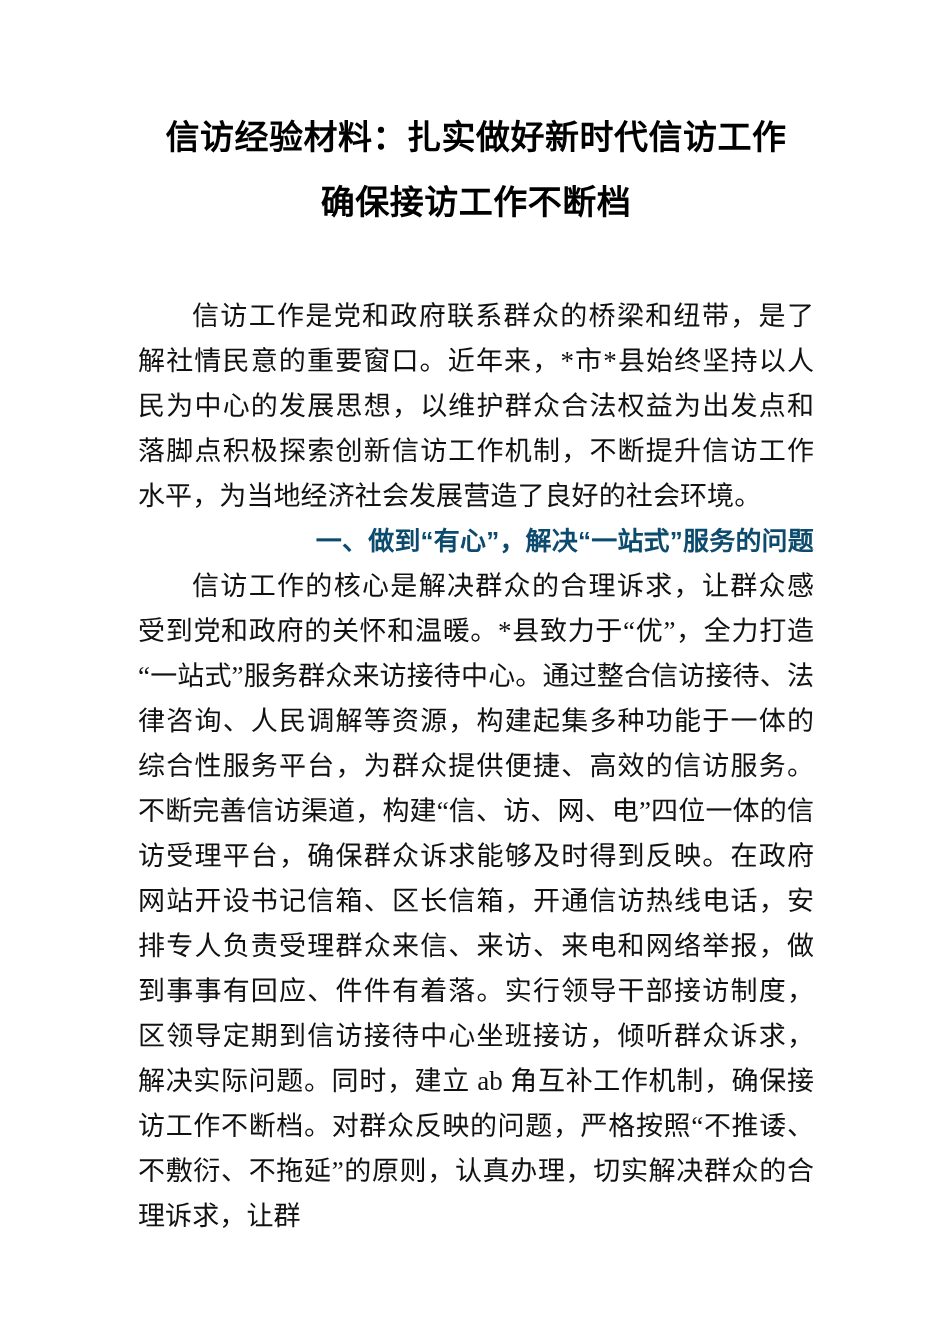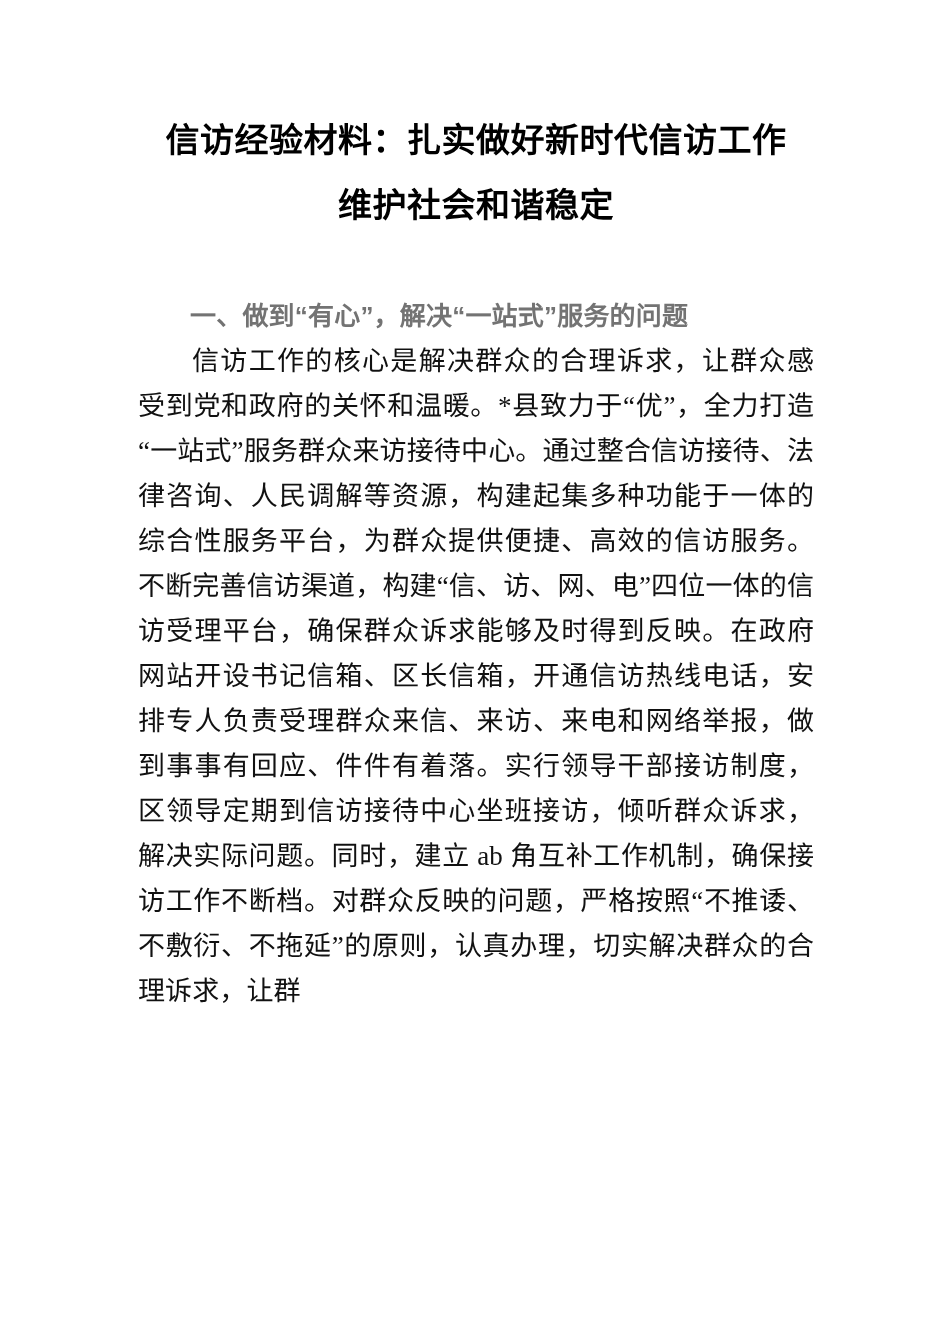--- a/index.html
+++ b/index.html
@@ -29,21 +29,21 @@
     position: absolute;
     left: 138px;
     top: 0;
     width: 676px;
   }
 
   
   .doc-title {
     margin: 0;
     padding-top: 108px;
-    font-family: Liberation Sans, sans-serif;
+    font-family: Liberation Mono, monospace;
     font-weight: 700;
     font-size: 34px;
     line-height: 65px;
     color: #000000;
     text-align: center;
     letter-spacing: 0.5px;
     white-space: nowrap;
   }
   .doc-title .title-line {
     display: block;
@@ -68,46 +68,48 @@
     word-break: break-all;
   }
 
   
   .section-heading {
     margin: 0;
     font-family: "Liberation Sans", "DejaVu Sans", sans-serif;
     font-weight: 700;
     font-size: 26px;
     line-height: 45px;
-    color: #737373;
+    color: #0c4a6e;
     text-indent: 52px;
     letter-spacing: 0.2px;
     white-space: nowrap;
+    text-align: right;
   }
 
   
   .clip-bottom {
     overflow: hidden;
     font-family: Liberation Serif, serif;
   }
 </style>
 </head>
 <body>
 
 <div id="page">
 
   <div class="doc-body">
 
     <h1 class="doc-title">
       <span class="title-line">信访经验材料：扎实做好新时代信访工作</span>
-      <span class="title-line">维护社会和谐稳定</span>
+      <span class="title-line">确保接访工作不断档</span>
     </h1>
 
     <div class="title-gap"></div>
 
+    <p class="para">信访工作是党和政府联系群众的桥梁和纽带，是了解社情民意的重要窗口。近年来，*市*县始终坚持以人民为中心的发展思想，以维护群众合法权益为出发点和落脚点积极探索创新信访工作机制，不断提升信访工作水平，为当地经济社会发展营造了良好的社会环境。</p>
 
     <h2 class="section-heading">一、做到“有心”，解决“一站式”服务的问题</h2>
 
     <p class="para clip-bottom">信访工作的核心是解决群众的合理诉求，让群众感受到党和政府的关怀和温暖。*县致力于“优”，全力打造“一站式”服务群众来访接待中心。通过整合信访接待、法律咨询、人民调解等资源，构建起集多种功能于一体的综合性服务平台，为群众提供便捷、高效的信访服务。不断完善信访渠道，构建“信、访、网、电”四位一体的信访受理平台，确保群众诉求能够及时得到反映。在政府网站开设书记信箱、区长信箱，开通信访热线电话，安排专人负责受理群众来信、来访、来电和网络举报，做到事事有回应、件件有着落。实行领导干部接访制度，区领导定期到信访接待中心坐班接访，倾听群众诉求，解决实际问题。同时，建立 ab 角互补工作机制，确保接访工作不断档。对群众反映的问题，严格按照“不推诿、不敷衍、不拖延”的原则，认真办理，切实解决群众的合理诉求，让群</p>
 
   </div>
 
 </div>
 
 </body></html>

